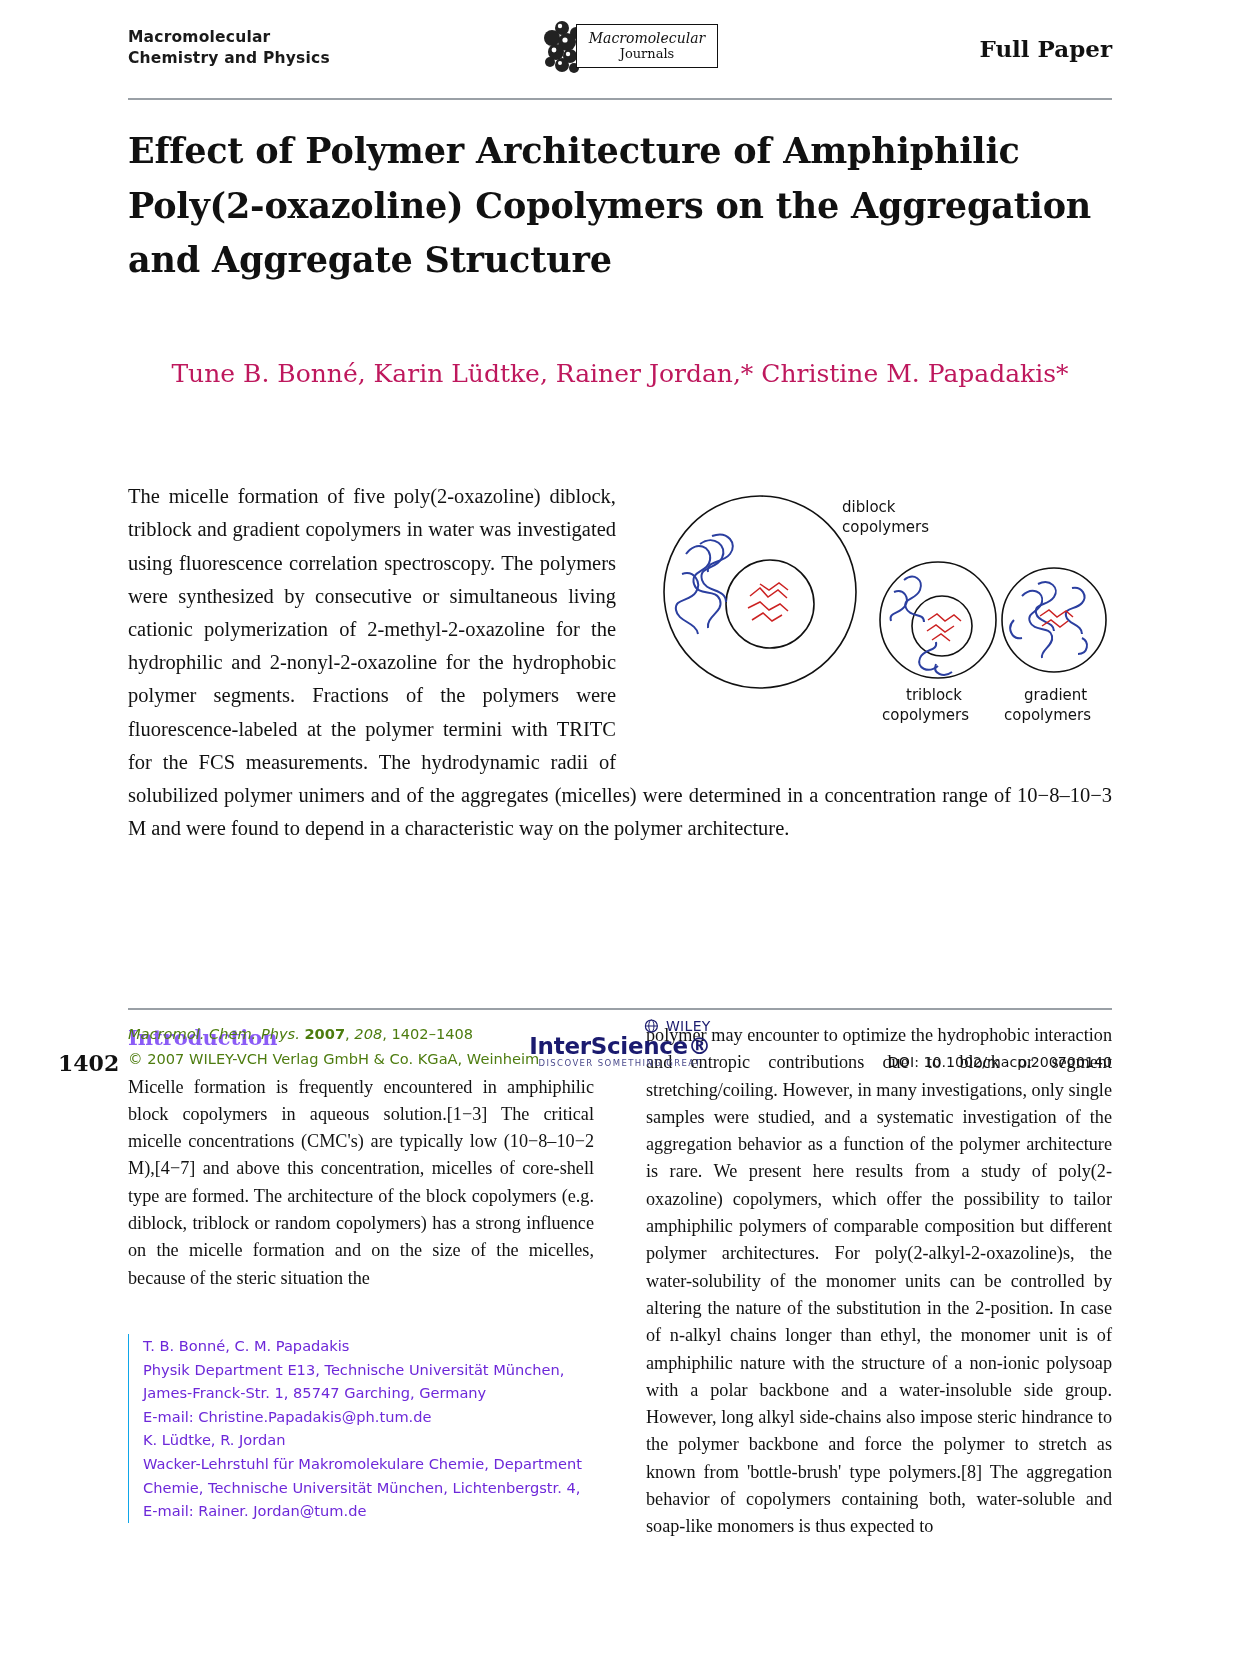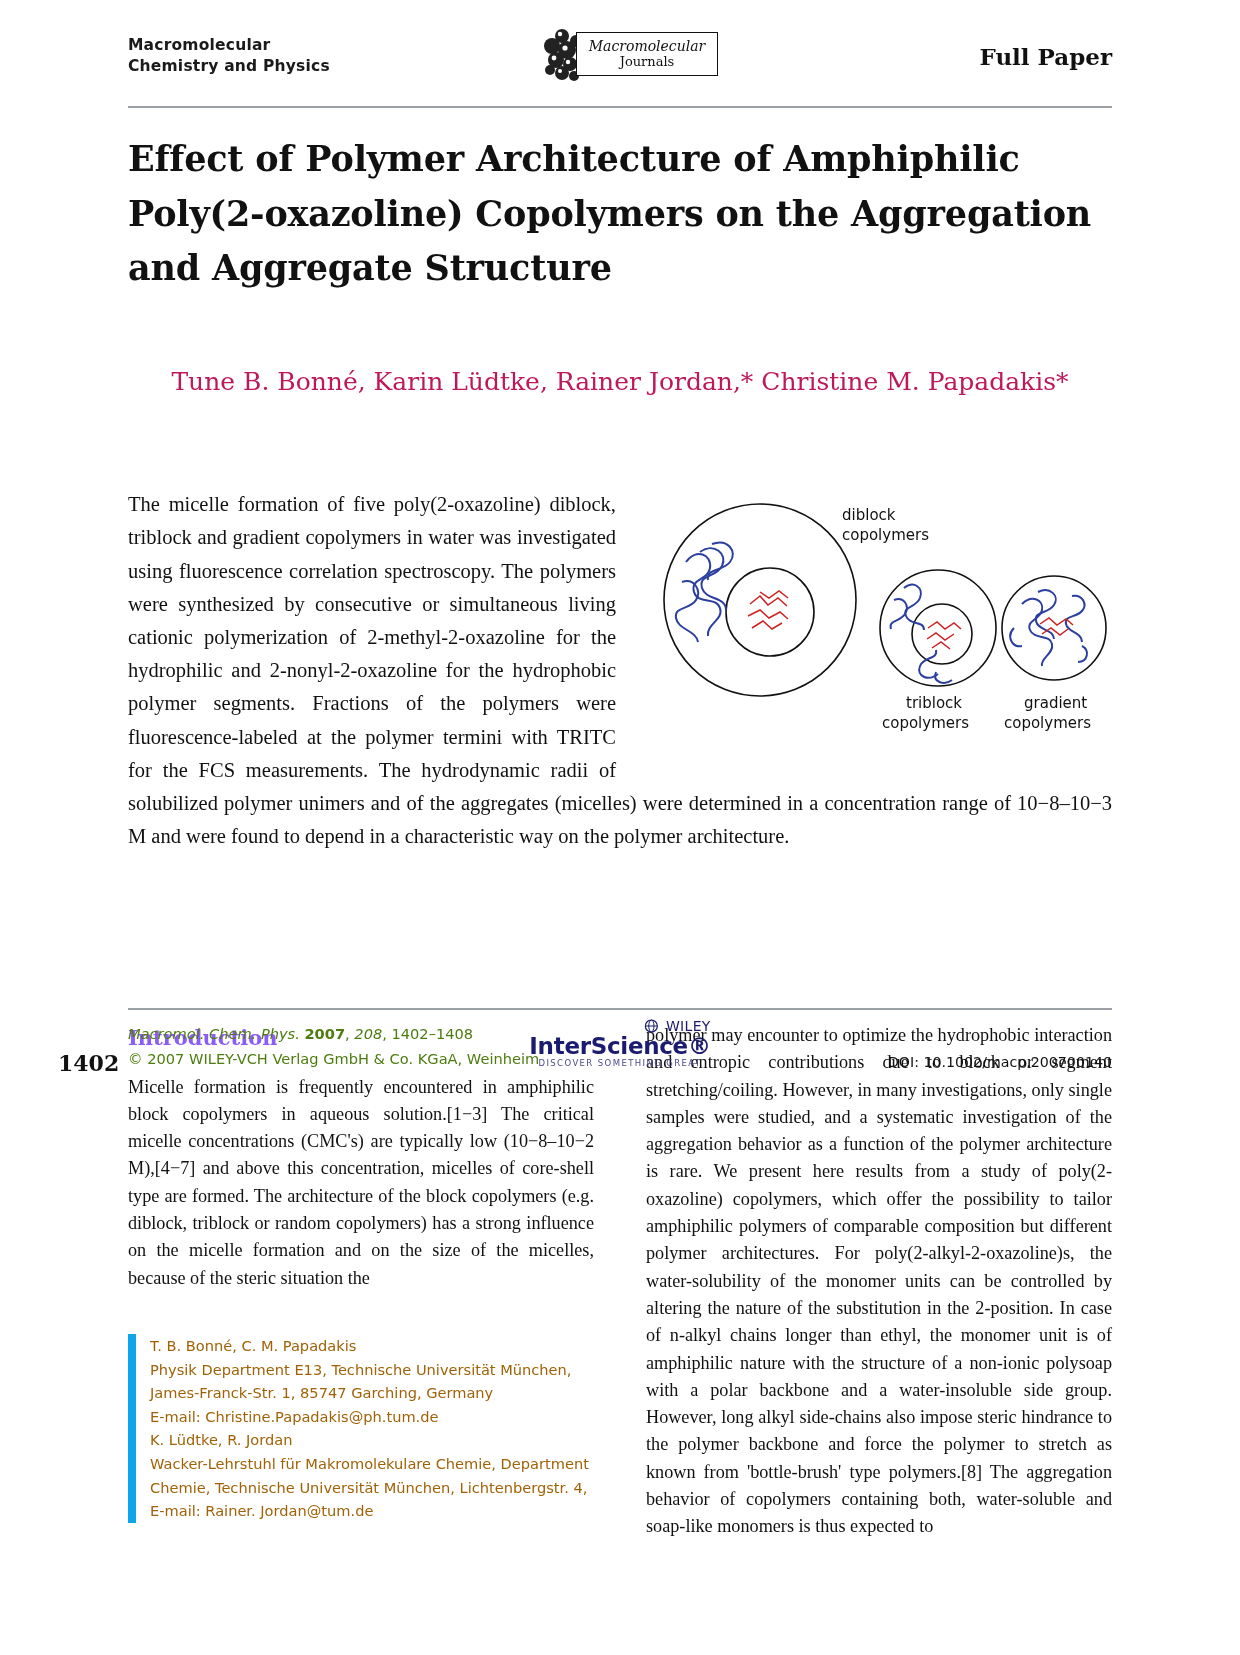--- a/index.html
+++ b/index.html
@@ -13,21 +13,21 @@
     font-family: "Liberation Serif", serif;
     color: #1a1a1a;
     position: relative;
     overflow: hidden;
   }
   .page {
     position: relative;
     width: 1240px;
     height: 1192px;
     box-sizing: border-box;
-    padding: 8px 128px;
+    padding: 0 128px;
     border-radius: 31px;
   }
 
   
   .header {
     position: relative;
     height: 96px;
     display: flex;
     align-items: center;
     justify-content: space-between;
@@ -155,26 +155,26 @@
     font-weight: bold;
     font-size: 21px;
     margin: 0 0 20px 0;
     color: #8b5cf6;
   }
   .col p { margin: 0 0 0 0; }
 
   
   .affil {
     margin-top: 42px;
-    border-left: 8px solid #0ea5e9;
+    border-left: 1px solid #0ea5e9;
     padding-left: 14px;
     font-family: "DejaVu Sans", sans-serif;
     font-size: 14.6px;
     line-height: 1.62;
-    color: #a16207;
+    color: #6d28d9;
   }
   .affil div { white-space: normal; }
 
   
   .footer {
     position: absolute;
     left: 0;
     right: 0;
     bottom: 108px;
     height: 76px;

